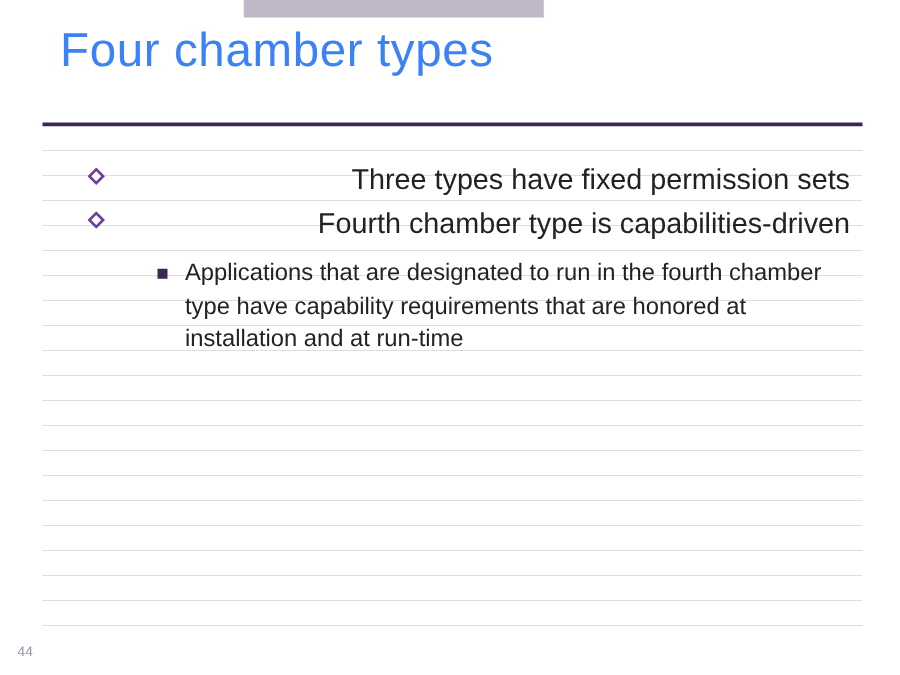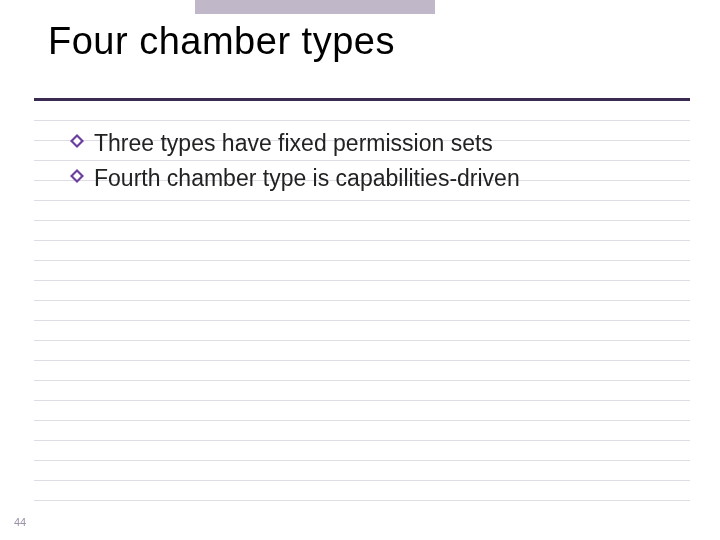--- a/index.html
+++ b/index.html
@@ -23,21 +23,21 @@
     left: 195px;
     width: 240px;
     height: 14px;
     background: #c0b8c8;
   }
   .title {
     position: absolute;
     top: 20px;
     left: 48px;
     font-size: 38px;
-    color: #000000;
+    color: #3b82f6;
     font-weight: 400;
     letter-spacing: 0.5px;
   }
   .underline {
     position: absolute;
     top: 98px;
     left: 34px;
     right: 30px;
     height: 3px;
     background: #3a2a52;
@@ -64,20 +64,21 @@
     right: 40px;
     z-index: 2;
     color: #222;
   }
   .lvl1 {
     display: flex;
     align-items: flex-start;
     margin-bottom: 4px;
     font-size: 23px;
     line-height: 1.35;
+    justify-content: space-between;
   }
   .lvl1 .bullet {
     flex: 0 0 auto;
     margin-right: 10px;
     margin-top: 6px;
   }
   .lvl1 .bullet svg { display: block; }
   .lvl2-wrap {
     margin-top: 12px;
     margin-left: 56px;
@@ -130,17 +131,23 @@
     <div class="lvl1">
       <span class="bullet">
         <svg width="14" height="14" viewBox="0 0 14 14">
           <rect x="7" y="0" width="9.9" height="9.9" transform="rotate(45 7 0)" fill="#6a3fa0"></rect>
           <rect x="7" y="3" width="5.6" height="5.6" transform="rotate(45 7 3)" fill="#fff"></rect>
         </svg>
       </span>
       <span>Fourth chamber type is capabilities-driven</span>
     </div>
 
+    <div class="lvl2-wrap">
+      <div class="lvl2">
+        <span class="square"></span>
+        <span>Applications that are designated to run in the fourth chamber type have capability requirements that are honored at installation and at run-time</span>
+      </div>
+    </div>
 
   </div>
 
   <div class="page-num">44</div>
 </div>
 
 </body></html>

